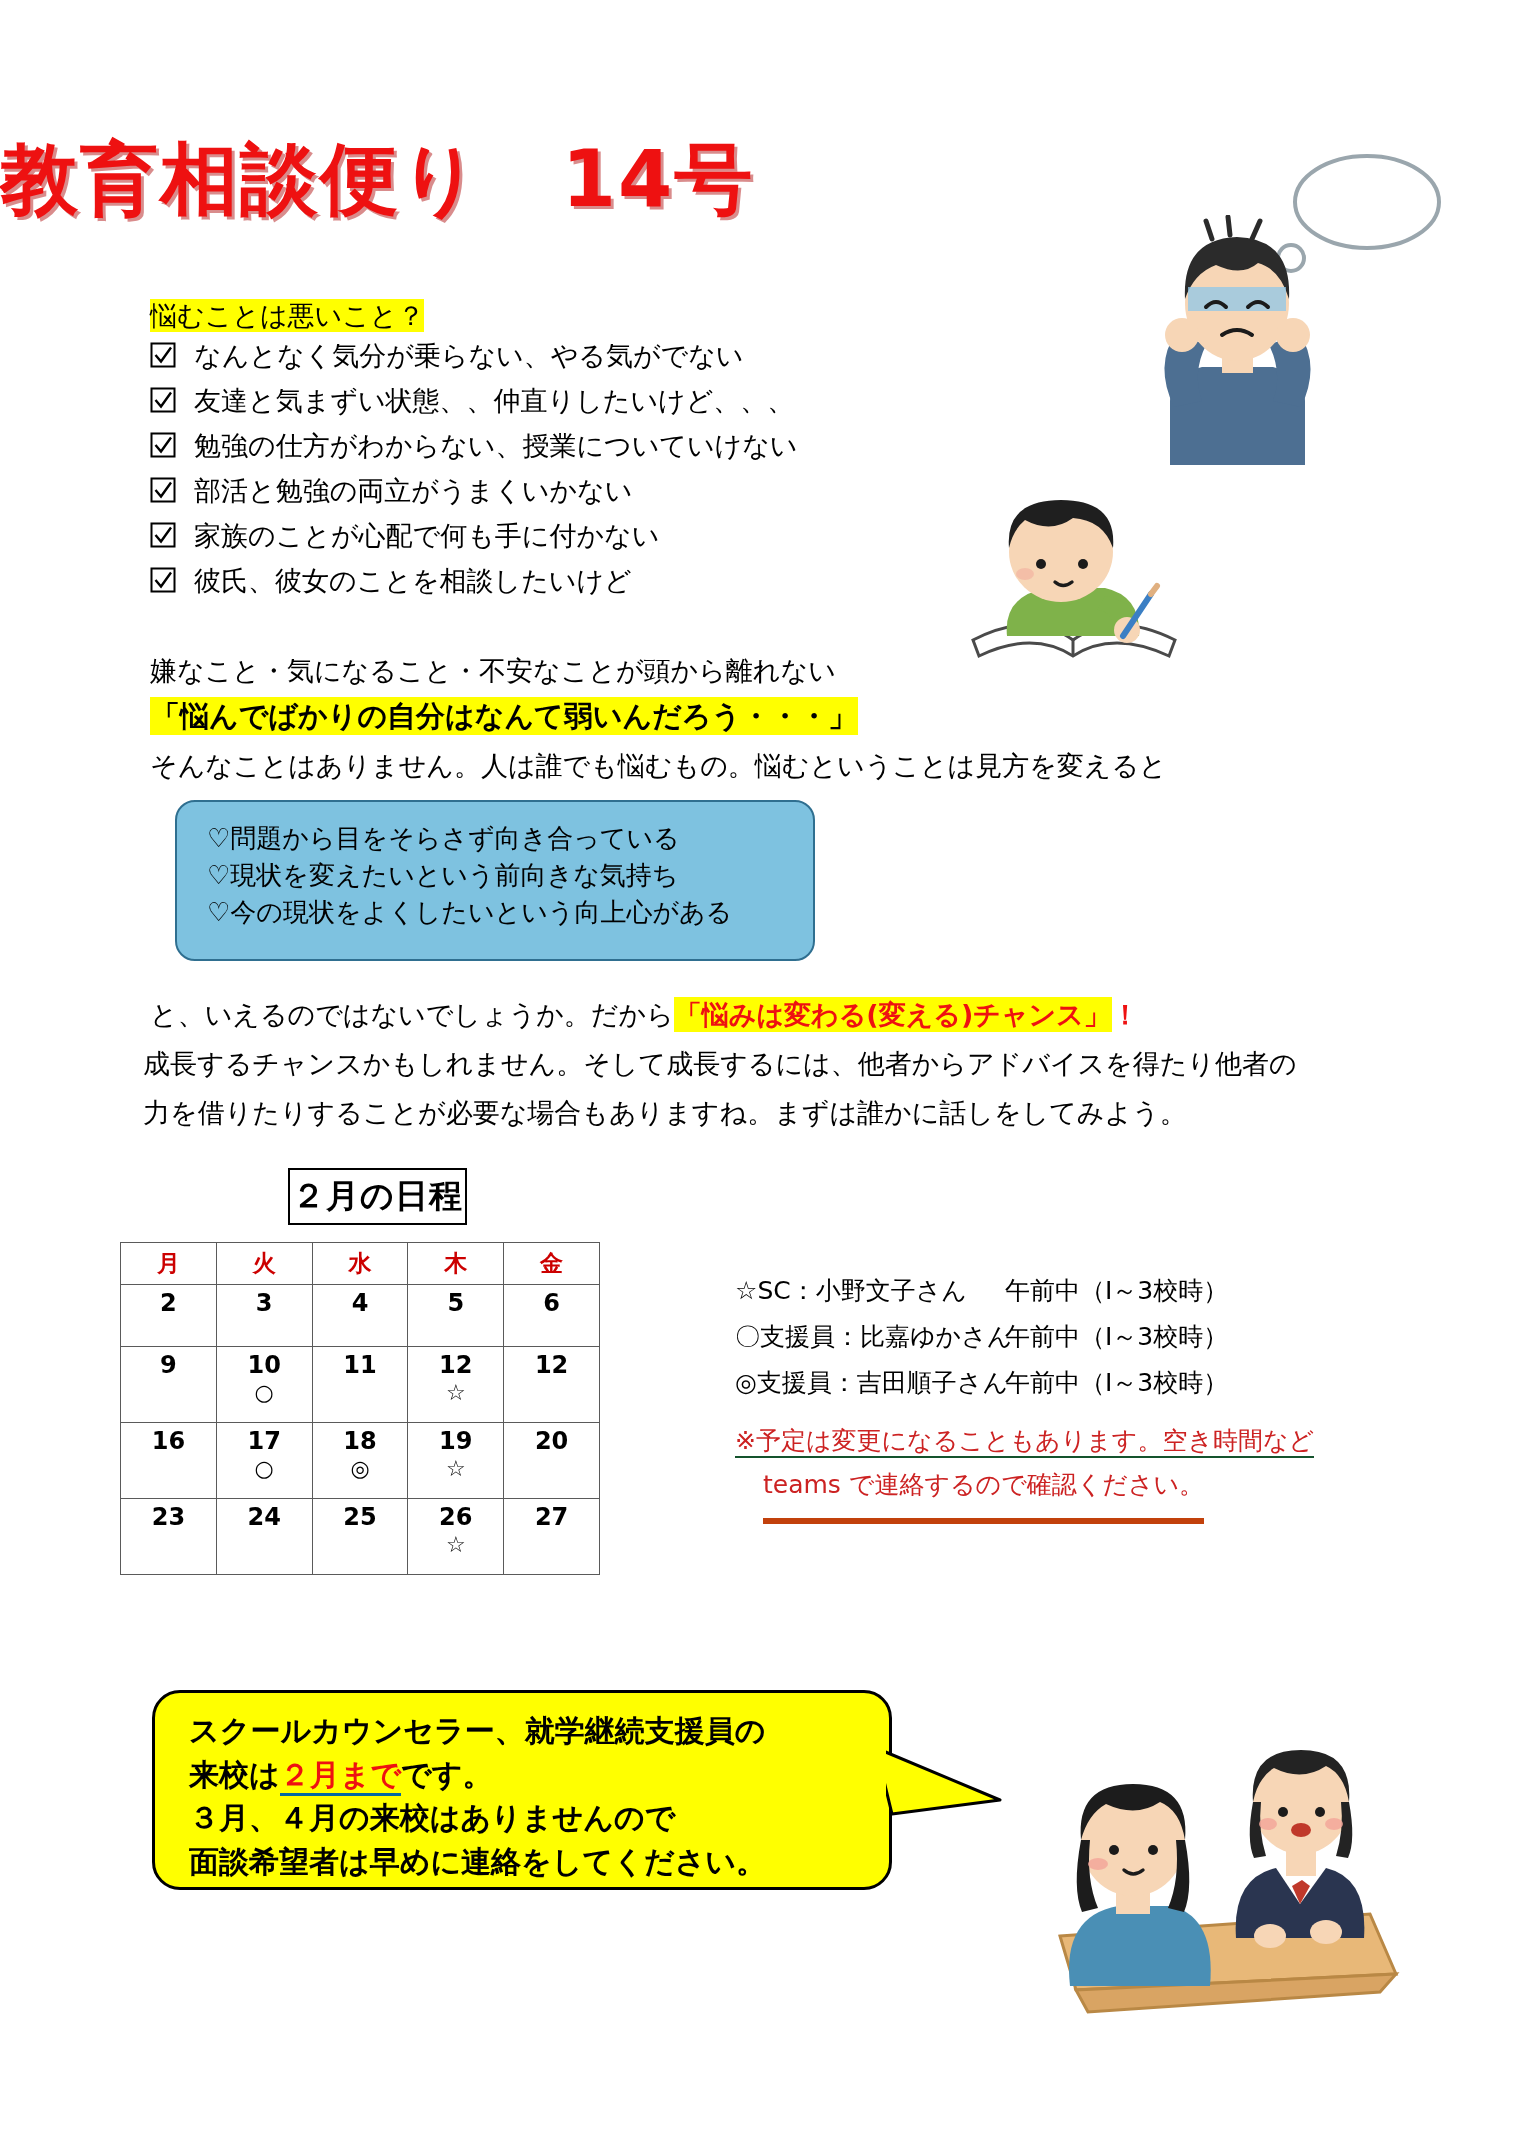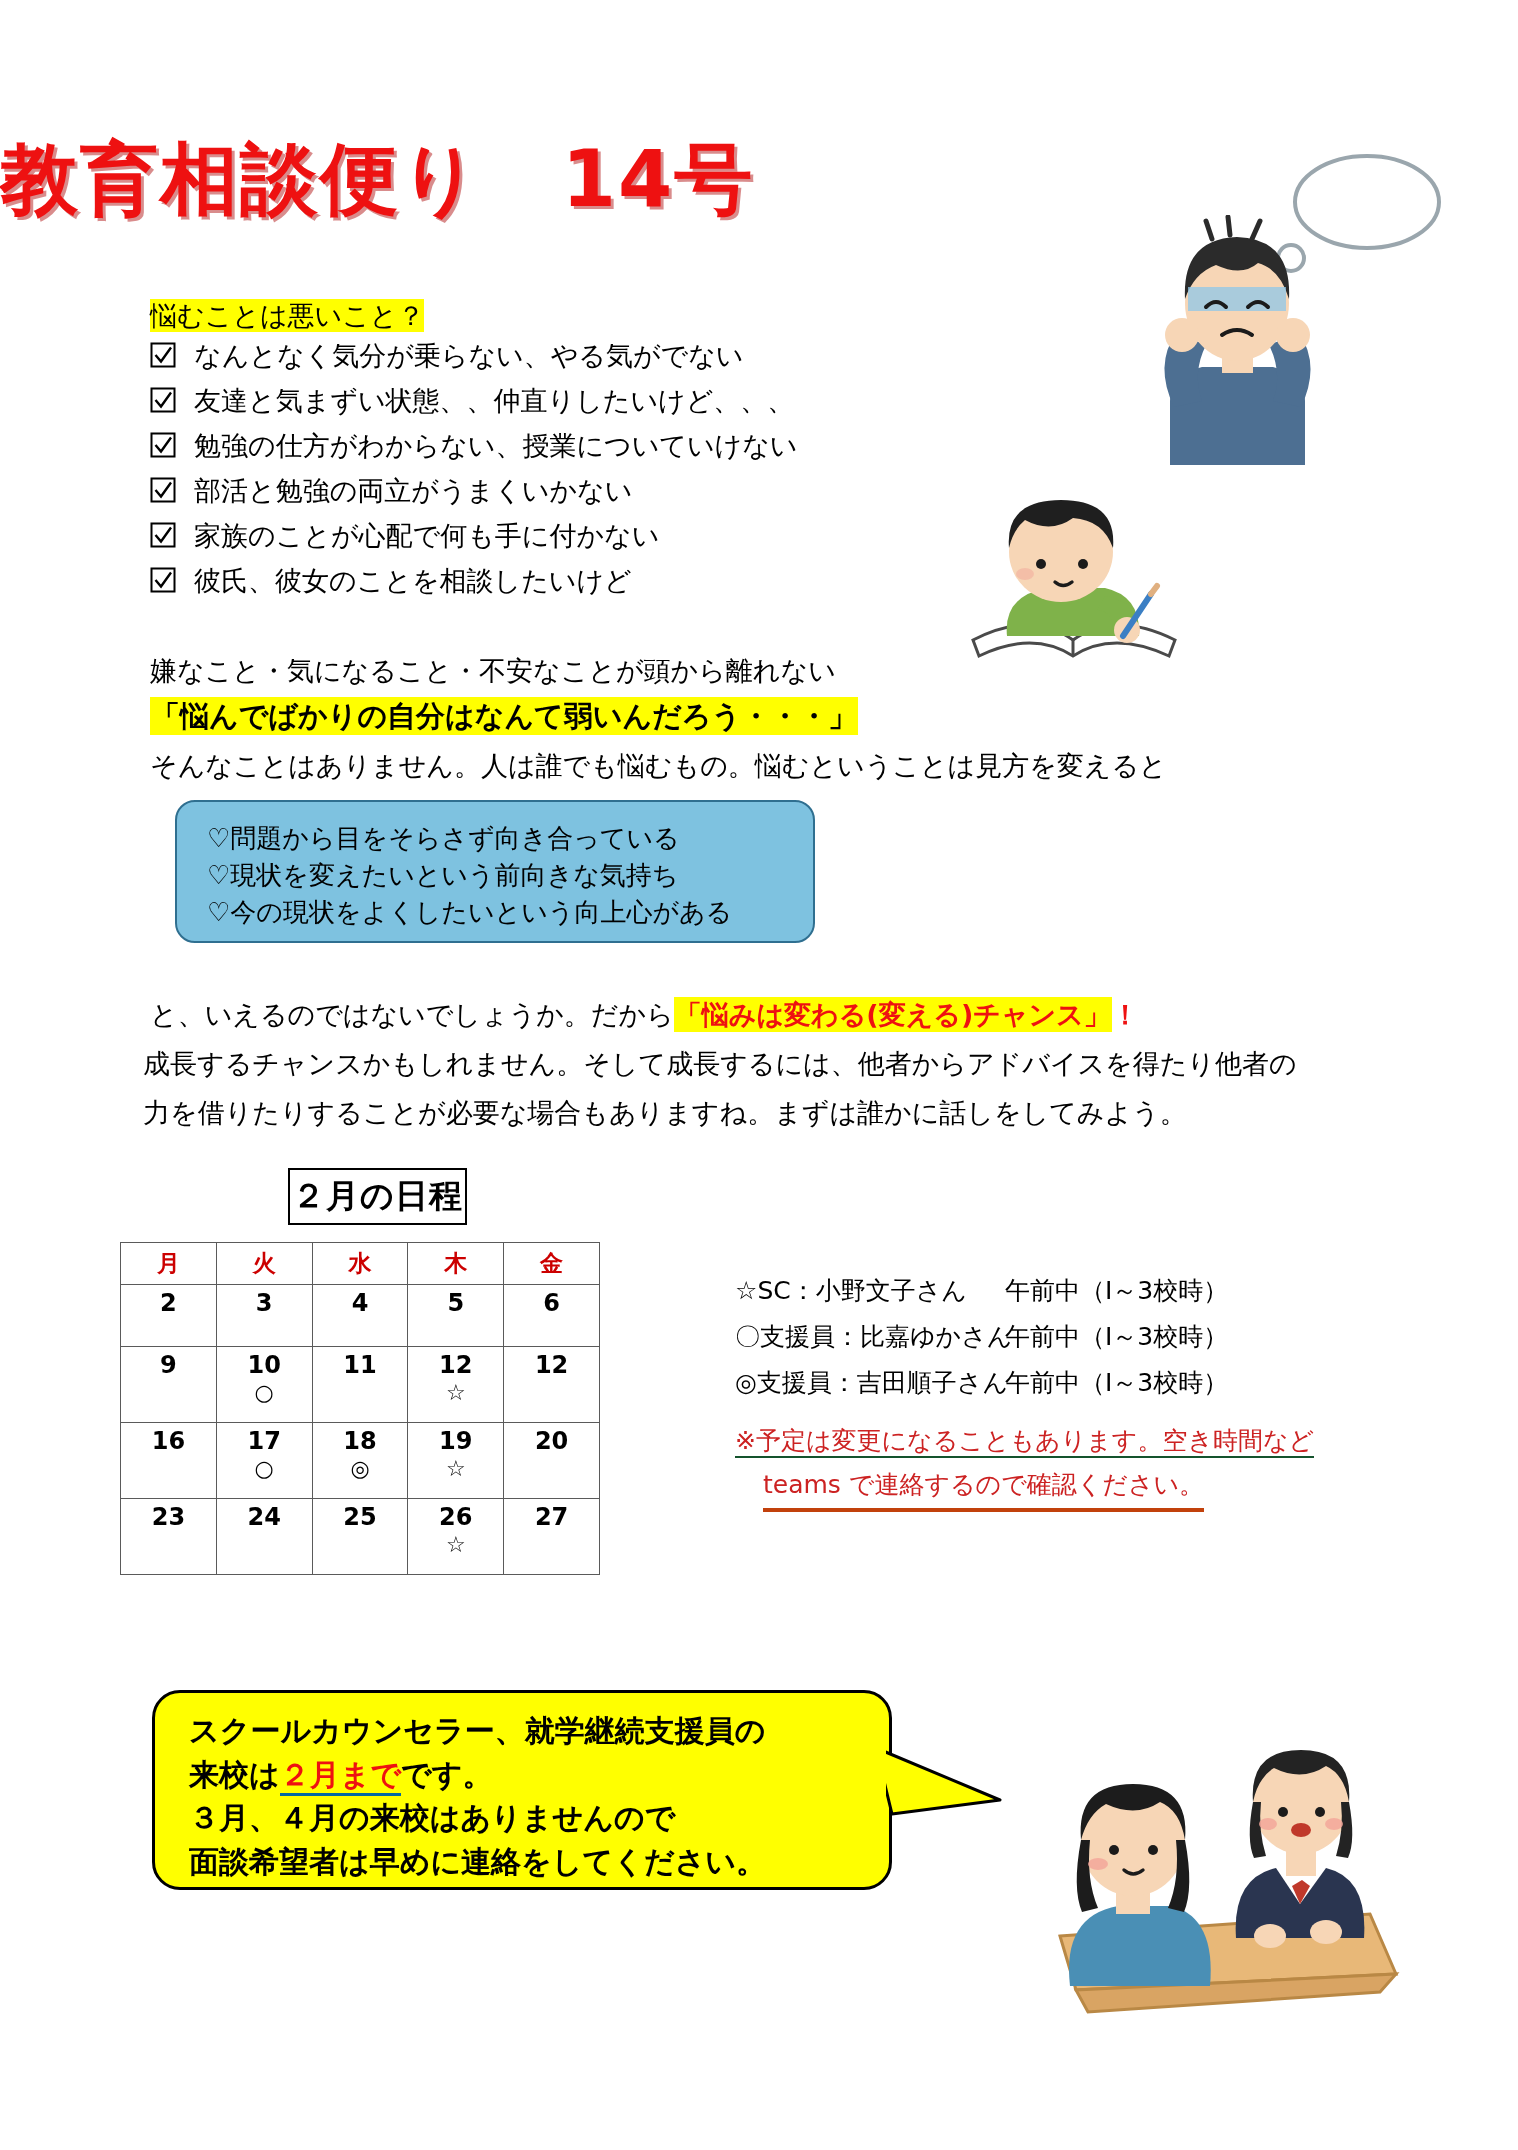--- a/index.html
+++ b/index.html
@@ -101,21 +101,21 @@
     left: 150px;
     top: 748px;
   }
 
   
   .bluebox {
     position: absolute;
     left: 175px;
     top: 800px;
     width: 640px;
-    height: 143px;
+    height: 161px;
     background: #7ec2e0;
     border: 2px solid #2f6f90;
     border-radius: 20px;
     box-sizing: border-box;
     padding: 18px 0 6px 30px;
   }
   .bluebox .bline {
     font-size: 26px;
     line-height: 1.42;
     white-space: nowrap;
@@ -220,22 +220,22 @@
   .note .nl1 {
     display: block;
     border-bottom: 2px solid #14532d;
     padding-bottom: 3px;
     width: max-content;
   }
   .note .nl2 {
     display: block;
     margin-top: 14px;
     margin-left: 28px;
-    border-bottom: 4px solid #c2410c;
-    padding-bottom: 11px;
+    border-bottom: 6px solid #c2410c;
+    padding-bottom: 21px;
     width: max-content;
   }
 
   
   .bubble {
     position: absolute;
     left: 152px;
     top: 1690px;
     width: 740px;
     height: 200px;

